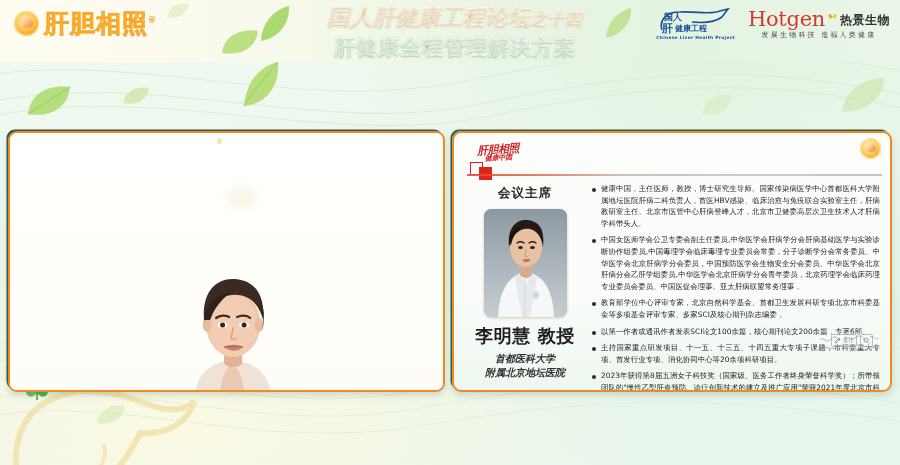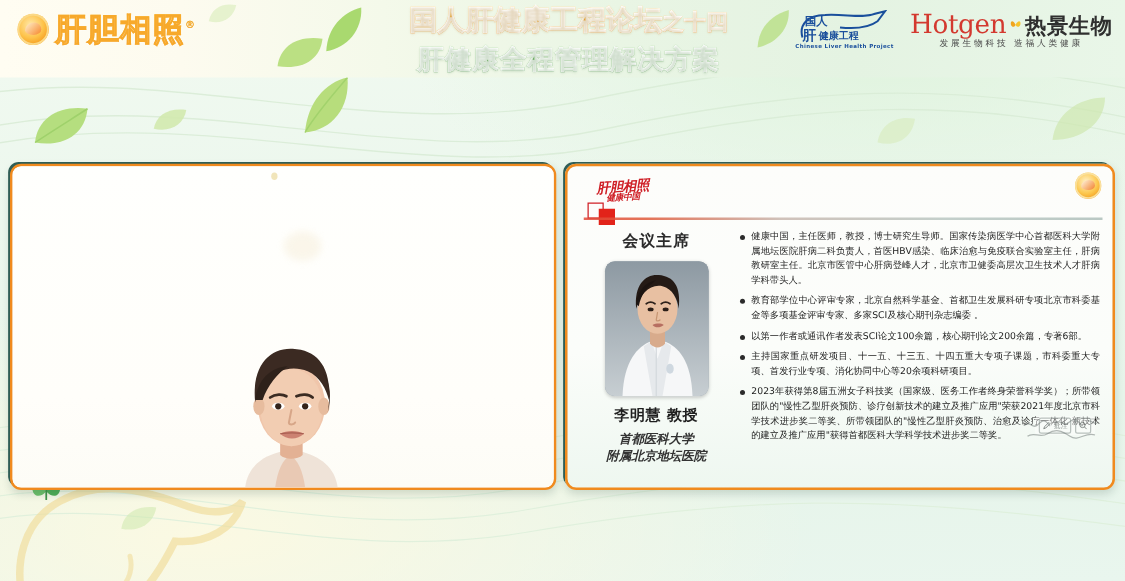--- a/index.html
+++ b/index.html
@@ -34,39 +34,39 @@
      box-shadow:0 0 0 1.5px #fbd987 inset;position:relative;flex:none;}
   .brand-mark:after{content:"";position:absolute;left:6px;top:7px;width:13px;height:10px;border-radius:58% 42% 48% 52%/62% 55% 45% 38%;
      background:linear-gradient(135deg,#fff3d0,#f6862a);}
   .brand-text{font-size:25px;font-weight:700;letter-spacing:1px;line-height:1;
      background:linear-gradient(180deg,#fdd761 0%,#f8b028 44%,#ef8a12 100%);
      -webkit-background-clip:text;background-clip:text;color:transparent;
      -webkit-text-stroke:.7px #f7a92b; text-shadow:0 1px 0 rgba(255,255,255,.6);}
   .brand-r{font-size:8px;color:#f0a52a;vertical-align:super;-webkit-text-stroke:0;}
 
   .title-wrap{position:absolute;left:285px;top:4px;width:340px;text-align:center;}
-  .title-1{font-size:22px;font-weight:700;letter-spacing:.5px;line-height:26px;
+  .title-1{font-size:22px;font-weight:700;letter-spacing:.5px;line-height:26px;font-style:italic;
      background:linear-gradient(180deg,#ffd36a 0%,#f7a42a 55%,#ea8614 100%);
      -webkit-background-clip:text;background-clip:text;color:transparent;
      -webkit-text-stroke:.9px #fff;paint-order:stroke fill;
      text-shadow:0 1px 2px rgba(160,110,20,.28);}
   .title-1 .sub{font-size:17px;-webkit-text-stroke:.8px #fff;}
   .title-2{margin-top:4px;font-size:21px;font-weight:700;letter-spacing:1px;line-height:25px;
      background:linear-gradient(180deg,#8fd47a 0%,#5fae52 55%,#3d8f3c 100%);
      -webkit-background-clip:text;background-clip:text;color:transparent;
      -webkit-text-stroke:.9px #fff;paint-order:stroke fill;
      text-shadow:0 1px 2px rgba(60,120,50,.25);}
 
   .sponsors{position:absolute;right:10px;top:8px;display:flex;align-items:center;gap:13px;}
   .clhp{display:flex;flex-direction:column;align-items:center;line-height:1;}
   .clhp-en{font-size:4.4px;color:#1a4f9c;letter-spacing:.3px;margin-top:1px;font-weight:700;}
   .hotgen{display:flex;flex-direction:column;align-items:center;line-height:1;}
-  .hotgen-row{display:flex;align-items:flex-end;gap:3px;}
+  .hotgen-row{display:flex;align-items:center;gap:3px;}
   .hotgen-en{font-family:"DejaVu Serif","Liberation Serif",serif;font-size:21px;color:#d3392f;letter-spacing:-.3px;}
-  .hotgen-cn{font-size:17px;font-weight:700;color:#2f2f2f;letter-spacing:.5px;}
+  .hotgen-cn{font-size:12px;font-weight:700;color:#2f2f2f;letter-spacing:.5px;}
   .hotgen-tag{margin-top:2px;font-size:7px;color:#4a4a4a;letter-spacing:2.2px;white-space:nowrap;}
   .hot-bf{width:9px;height:8px;margin-bottom:7px;}
 
   
   .panel{position:absolute;border-radius:9px;box-sizing:border-box;}
   .video-panel{left:8px;top:131px;width:437px;height:261px;
      background:#fdfdfb;border:2px solid #f08a1e;
      box-shadow:-2px -2px 0 -0.5px #2f5d55, 0 3px 7px rgba(40,70,60,.18);
      overflow:hidden;}
   .video-inner{position:absolute;inset:0;background:linear-gradient(180deg,#fffffd 0%,#fffefa 72%,#fdfcf6 100%);}
@@ -94,21 +94,21 @@
      box-shadow:0 0 0 1.3px #fae1a0 inset;}
   .slide-logo:after{content:"";position:absolute;left:5px;top:6px;width:11px;height:8px;
      border-radius:58% 42% 48% 52%/62% 55% 45% 38%;background:linear-gradient(135deg,#fff7e2,#f2802c);}
 
   .rule{position:absolute;left:13px;top:41px;right:8px;height:2px;background:linear-gradient(90deg,#e24a3a,#e05a3a 12%,#c8b7ae 38%,#b9c7c2 70%,#aebfba 100%);opacity:.85;}
 
   .chair-col{position:absolute;left:12px;top:52px;width:118px;text-align:center;}
   .chair-title{font-size:12.5px;font-weight:700;color:#2a2a2a;letter-spacing:1px;}
   .chair-photo{margin:7px auto 0;width:83px;height:108px;border-radius:8px;overflow:hidden;position:relative;
      background:linear-gradient(180deg,#8f9aa3 0%,#a9b2b8 38%,#c3cace 100%);box-shadow:0 1px 3px rgba(0,0,0,.2);}
-  .chair-name{margin-top:7px;font-size:12px;font-weight:700;color:#1f1f1f;letter-spacing:.5px;}
+  .chair-name{margin-top:7px;font-size:18px;font-weight:700;color:#1f1f1f;letter-spacing:.5px;}
   .chair-org{margin-top:4px;font-size:10px;font-weight:700;color:#333;line-height:14px;font-style:italic;}
 
   .bullets{position:absolute;left:138px;top:50px;right:10px;bottom:8px;}
   .b{display:flex;gap:5px;margin-bottom:5px;}
   .b-dot{flex:none;width:4px;height:4px;border-radius:50%;background:#2b2b2b;margin-top:5px;}
   .b-tx{font-size:7.4px;line-height:11.6px;color:#1c1c1c;text-align:justify;letter-spacing:.05px;}
 
   .watermark{position:absolute;right:14px;bottom:42px;display:flex;align-items:center;gap:3px;
      padding:1px 3px;border-radius:3px;background:rgba(255,255,255,.62);opacity:.65;}
   .wm-box{display:flex;align-items:center;gap:2px;border:1px solid #9aa3a0;border-radius:2px;padding:0 2px;height:11px;}
@@ -314,20 +314,24 @@
       </div>
     </div>
 
     <div class="bullets">
       <div class="b">
         <span class="b-dot"></span>
         <span class="b-tx">健康中国，主任医师，教授，博士研究生导师。国家传染病医学中心首都医科大学附属地坛医院肝病二科负责人，首医HBV感染、临床治愈与免疫联合实验室主任，肝病教研室主任。北京市医管中心肝病登峰人才，北京市卫健委高层次卫生技术人才肝病学科带头人。</span>
       </div>
       <div class="b">
         <span class="b-dot"></span>
+        <span class="b-tx">中国女医师学会公卫专委会副主任委员,中华医学会肝病学分会肝病基础医学与实验诊断协作组委员,中国毒理学会临床毒理专业委员会常委，分子诊断学分会常务委员。中华医学会北京肝病学分会委员，中国预防医学会生物安全分会委员。中华医学会北京肝病分会乙肝学组委员,中华医学会北京肝病学分会青年委员，北京药理学会临床药理专业委员会委员。中国医促会理事。亚太肝病联盟常务理事 。</span>
+      </div>
+      <div class="b">
+        <span class="b-dot"></span>
         <span class="b-tx">教育部学位中心评审专家，北京自然科学基金、首都卫生发展科研专项北京市科委基金等多项基金评审专家、多家SCI及核心期刊杂志编委 。</span>
       </div>
       <div class="b">
         <span class="b-dot"></span>
         <span class="b-tx">以第一作者或通讯作者发表SCI论文100余篇，核心期刊论文200余篇，专著6部。</span>
       </div>
       <div class="b">
         <span class="b-dot"></span>
         <span class="b-tx">主持国家重点研发项目、十一五、十三五、十四五重大专项子课题，市科委重大专项、首发行业专项、消化协同中心等20余项科研项目。</span>
       </div>

